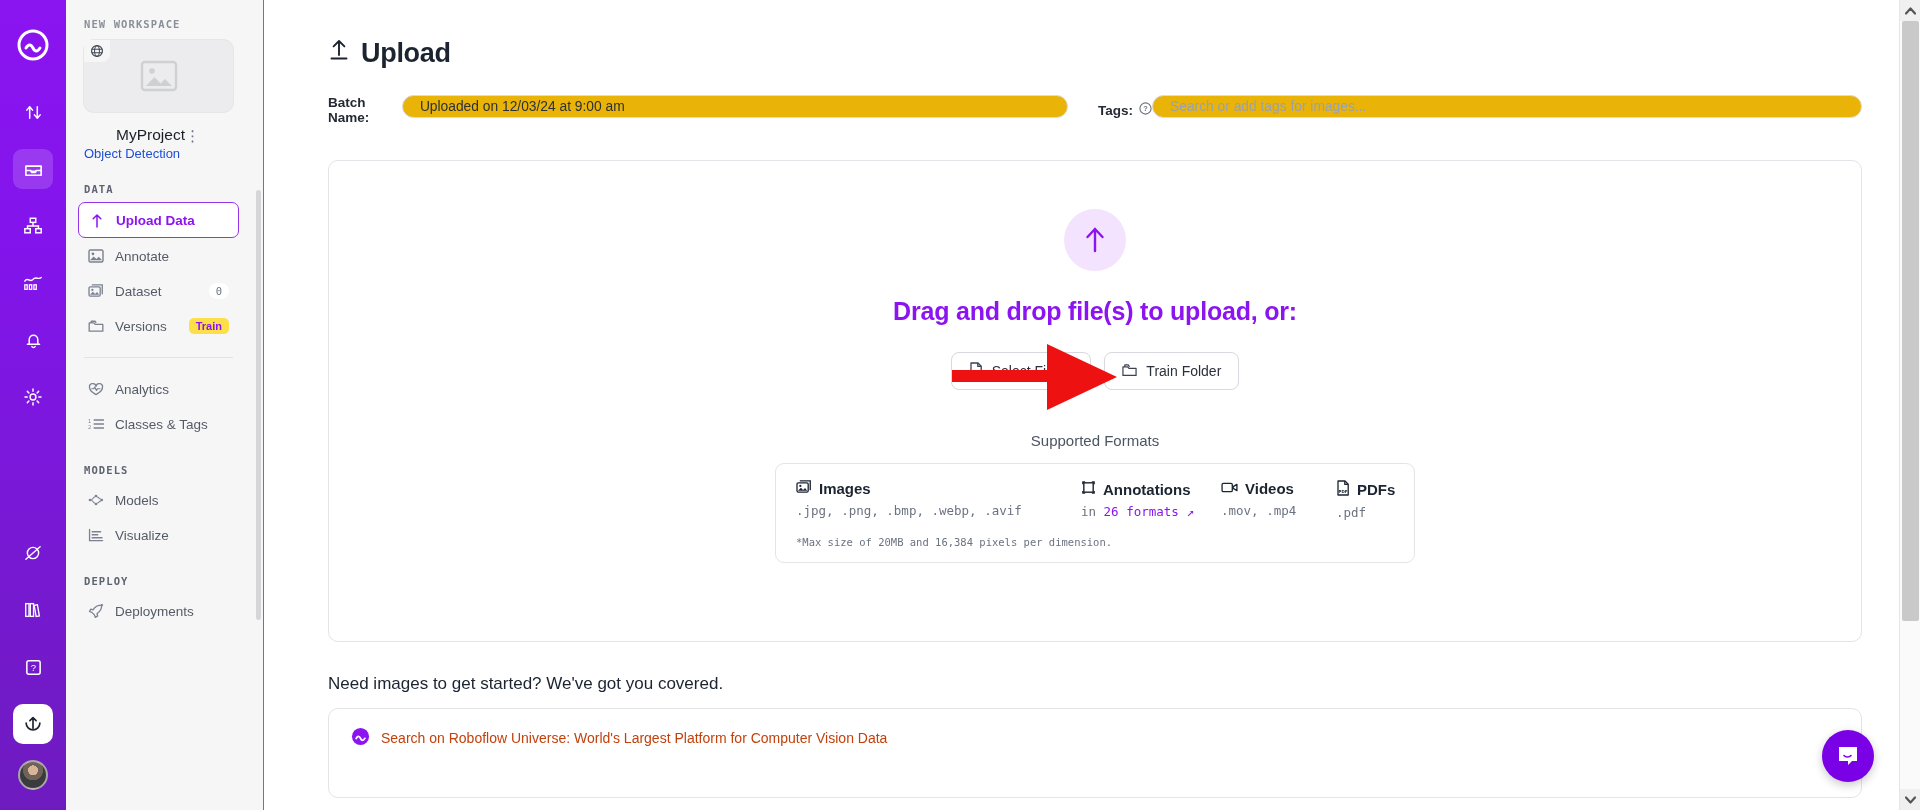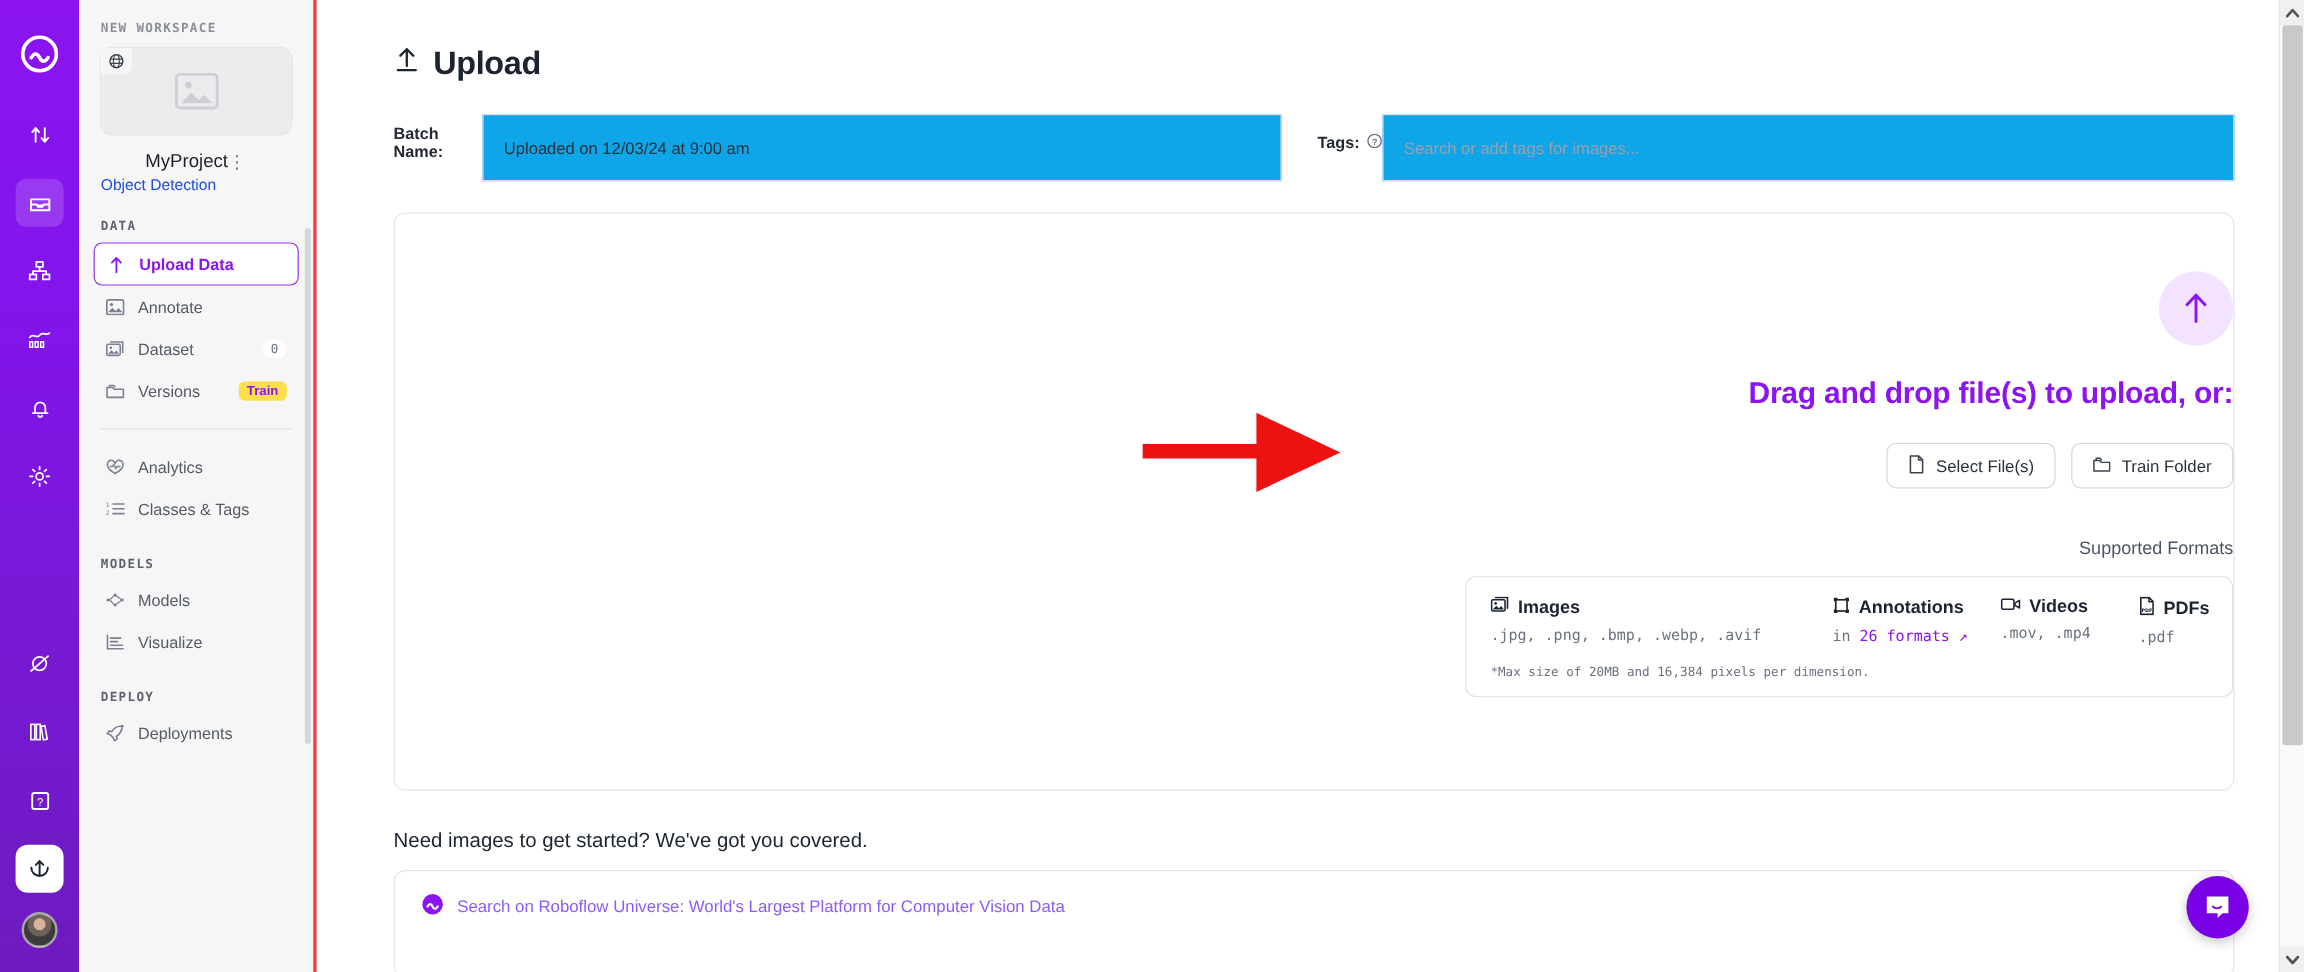--- a/index.html
+++ b/index.html
@@ -36,22 +36,22 @@
   }
   .rail-avatar {
     width: 30px; height: 30px; border-radius: 50%; margin-bottom: 20px;
     background: radial-gradient(circle at 50% 32%, #d7b49a 0 22%, #6f6258 23% 45%, #3b3b3d 46% 100%);
     border: 2px solid rgba(255,255,255,0.55); cursor: pointer;
   }
 
   
   .sidebar {
     width: 198px; flex: 0 0 198px; height: 810px;
-    background: #f6f6f7; border-right: 3px solid #ef4444;
-    padding: 18px 0 0 0; position: relative; overflow: hidden;
+    background: #f6f6f7; border-right: 1px solid #ef4444;
+    padding: 18px 12px 0 0; position: relative; overflow: hidden;
   }
   .ws-label {
     font-size: 10.5px; letter-spacing: 1.1px; color: #8b8f98;
     font-weight: 700; padding: 0 0 10px 18px; font-family: "DejaVu Sans Mono", monospace;
   }
   .thumb-wrap { padding: 0 18px; position: relative; }
   .thumb {
     height: 72px; background: #ececee; border-radius: 10px;
     display: flex; align-items: center; justify-content: center;
     box-shadow: 0 0 0 1px #e6e6e8;
@@ -107,32 +107,32 @@
   }
   .form-row { display: flex; gap: 30px; margin-top: 26px; }
   .field { display: flex; flex-direction: row; }
   .field.batch { flex: 0 0 740px; }
   .field.tags  { flex: 1 1 auto; }
   .field-label {
     font-size: 13.5px; color: #242a33; font-weight: 600; margin-bottom: 9px;
     display: flex; align-items: center; gap: 6px;
   }
   .input {
-    height: 56px; border: 1px solid #dcdce1; border-radius: 0;
+    height: 23px; border: 1px solid #dcdce1; border-radius: 16px;
     padding: 0 17px; font-size: 13.8px; color: #2b313a;
-    display: flex; align-items: center; background: #0ea5e9;
+    display: flex; align-items: center; background: #eab308;
     font-family: "Liberation Sans", sans-serif;
     width: 100%;
   }
   .input::placeholder { color: #9aa1ad; }
 
   .dropzone {
     margin-top: 26px; height: 482px;
     border: 1px solid #e4e4e8; border-radius: 10px;
-    display: flex; flex-direction: column; align-items: flex-end;
+    display: flex; flex-direction: column; align-items: center;
     padding-top: 48px; position: relative;
   }
   .up-circle {
     width: 62px; height: 62px; border-radius: 50%; background: #f3e3ff;
     display: flex; align-items: center; justify-content: center;
   }
   .dz-title {
     margin-top: 26px; font-size: 25px; font-weight: 700; color: #8b14f0; letter-spacing: -0.2px;
   }
   .btn-row { margin-top: 26px; display: flex; gap: 13px; }
@@ -163,21 +163,21 @@
   .fmt-link { color: #8b14f0; text-decoration: none; }
   .fmt-note {
     margin-top: 16px; font-size: 10.5px; color: #6b7280;
     font-family: "DejaVu Sans Mono", monospace;
   }
   .need-title { margin-top: 32px; font-size: 17px; color: #1b2430; font-weight: 400; }
   .need-box {
     margin-top: 14px; border: 1px solid #e4e4e8; border-radius: 10px;
     padding: 18px 22px; height: 90px;
   }
-  .need-row { display: flex; align-items: center; gap: 11px; font-size: 14px; color: #8b5cf6; }
+  .need-row { display: flex; align-items: center; gap: 11px; font-size: 14px; color: #c2410c; }
 
   
   .red-arrow { position: absolute; pointer-events: none; }
 
   
   .vscroll {
     position: absolute; right: 0; top: 0; width: 21px; height: 810px;
     background: #fafafa; border-left: 1px solid #e6e6e6;
   }
   .vscroll .arrow-up, .vscroll .arrow-down {

